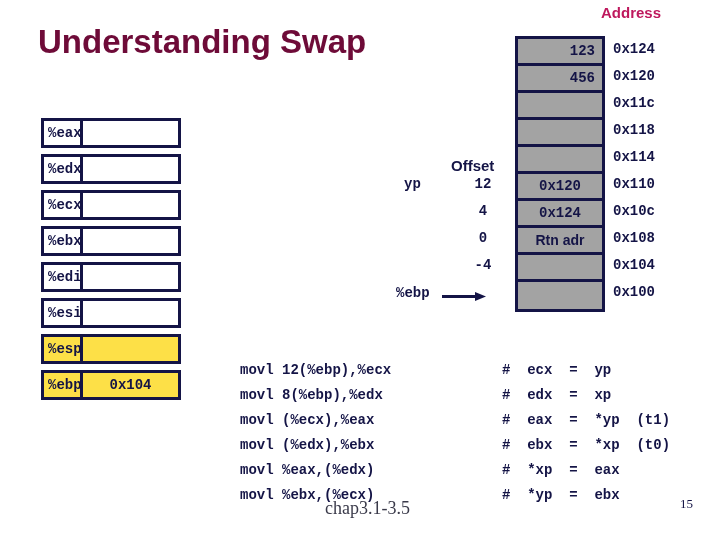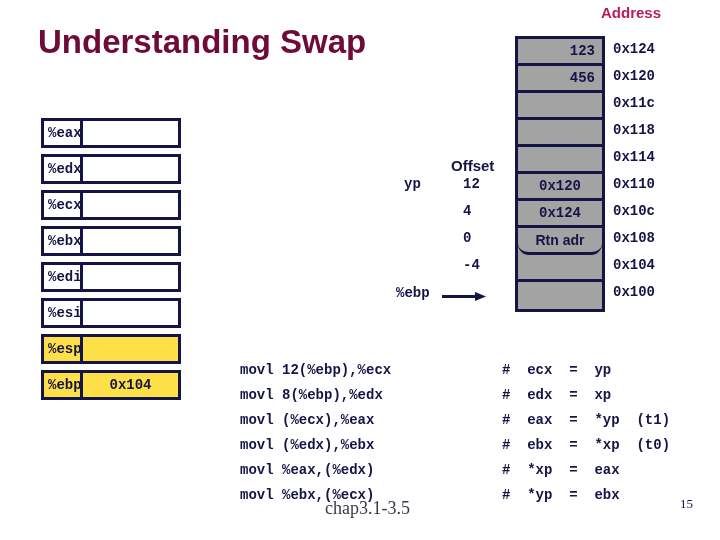--- a/index.html
+++ b/index.html
@@ -115,21 +115,20 @@
     font-family: "Liberation Mono", monospace;
     font-size: 14px;
     font-weight: bold;
     color: #141446;
   }
   .mem-cell:last-child { border-bottom: none; }
   .mem-cell.centered { justify-content: center; padding-right: 0; }
   .mem-cell.label {
     font-family: "Liberation Sans", sans-serif;
     font-size: 14px;
-    border-radius: 11px;
   }
 
   
   #address-column {
     position: absolute;
     left: 613px;
     top: 36px;
   }
   .addr-label {
     height: 27px;
@@ -160,21 +159,21 @@
     font-family: "Liberation Mono", monospace;
     font-size: 14px;
     font-weight: bold;
     color: #141446;
   }
   .offset-num {
     position: absolute;
     right: 0;
     top: 0;
     width: 40px;
-    text-align: left;
+    text-align: center;
     font-family: "Liberation Mono", monospace;
     font-size: 14px;
     font-weight: bold;
     color: #141446;
   }
 
   
   #ebp-pointer {
     position: absolute;
     left: 396px;

